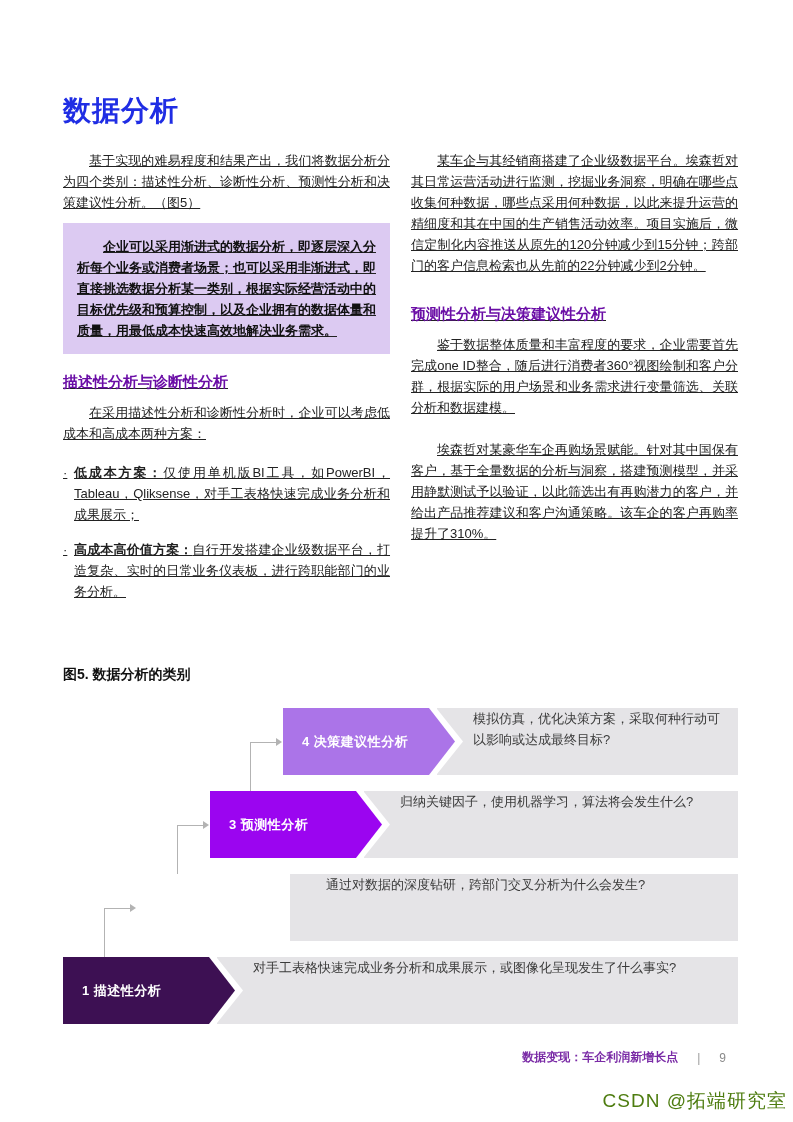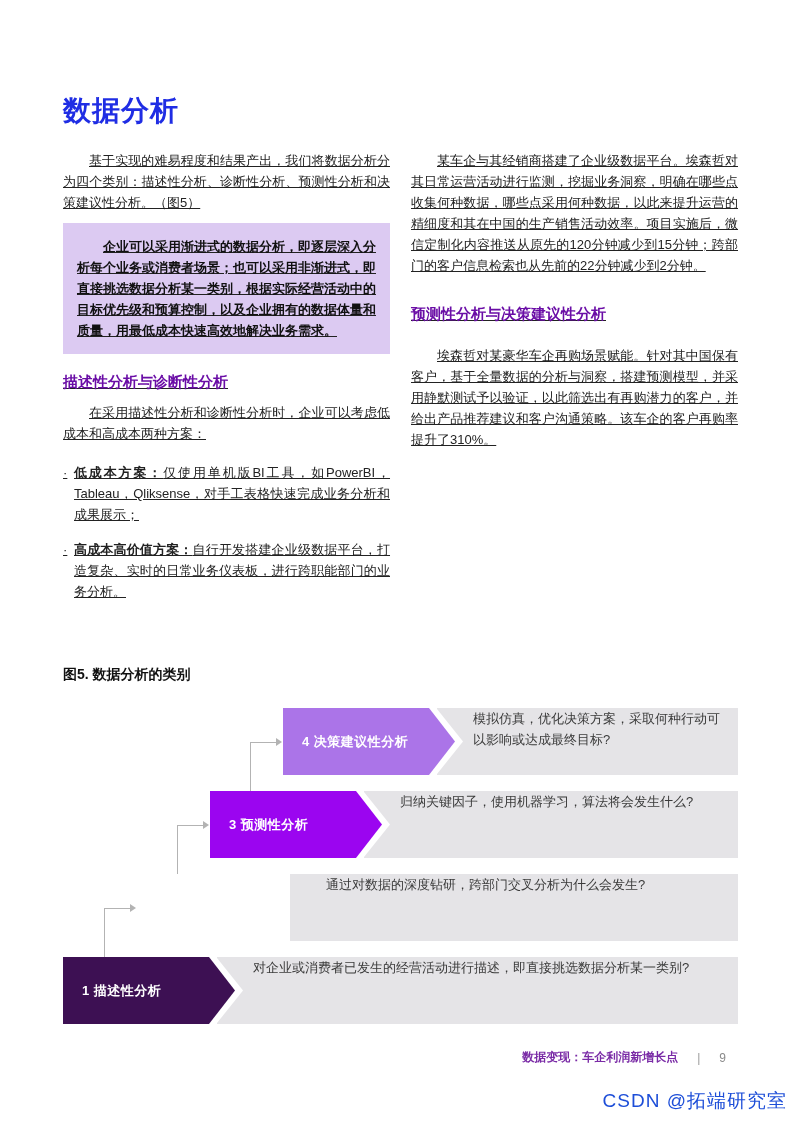--- a/index.html
+++ b/index.html
@@ -83,21 +83,21 @@
   .footer {
     position: absolute; top: 1049px; right: 67px;
     font-size: 12px; display: flex; align-items: center; gap: 19px;
   }
   .footer .footer-label { color: #7a2ba6; font-weight: bold; }
   .footer .footer-divider { color: #9a9a9a; }
   .footer .footer-page { color: #8a8a8a; }
 
   .watermark {
     position: absolute; top: 1088px; right: 6px;
-    font-size: 19px; color: #1d4ed8; letter-spacing: 1px;
+    font-size: 19px; color: #4d7c0f; letter-spacing: 1px;
   }
 </style>
 </head>
 <body>
 
 <div class="page">
 
   <h1 class="page-title">数据分析</h1>
 
   <div class="columns">
@@ -114,20 +114,21 @@
       </div>
       <div class="bullet">
         <span class="dot">·</span>
         <span class="bullet-body"><span class="term">高成本高价值方案：</span><span>自行开发搭建企业级数据平台，打造复杂、实时的日常业务仪表板，进行跨职能部门的业务分析。</span></span>
       </div>
     </div>
 
     <div class="col">
       <p class="indent">某车企与其经销商搭建了企业级数据平台。埃森哲对其日常运营活动进行监测，挖掘业务洞察，明确在哪些点收集何种数据，哪些点采用何种数据，以此来提升运营的精细度和其在中国的生产销售活动效率。项目实施后，微信定制化内容推送从原先的120分钟减少到15分钟；跨部门的客户信息检索也从先前的22分钟减少到2分钟。</p>
       <h2 class="section-heading" style="margin-top:28px">预测性分析与决策建议性分析</h2>
+      <p class="indent">鉴于数据整体质量和丰富程度的要求，企业需要首先完成one ID整合，随后进行消费者360°视图绘制和客户分群，根据实际的用户场景和业务需求进行变量筛选、关联分析和数据建模。</p>
       <div style="height:11px"></div>
       <p class="indent">埃森哲对某豪华车企再购场景赋能。针对其中国保有客户，基于全量数据的分析与洞察，搭建预测模型，并采用静默测试予以验证，以此筛选出有再购潜力的客户，并给出产品推荐建议和客户沟通策略。该车企的客户再购率提升了310%。</p>
     </div>
   </div>
 
   <div class="figure-title">图5. 数据分析的类别</div>
 
   <div class="diagram">
 
     <div class="level-row" style="left:0; top:708px; width:793px;">
@@ -153,21 +154,21 @@
     </div>
 
     <div class="level-row" style="left:0; top:874px; width:793px;">
       <div class="desc-box" style="left:290px; width:448px;">
         <span>通过对数据的深度钻研，跨部门交叉分析为什么会发生?</span>
       </div>
     </div>
 
     <div class="level-row" style="left:0; top:957px; width:793px;">
       <div class="desc-box" style="left:217px; width:521px;">
-        <span>对企业或消费者已发生的经营活动进行描述，即直接挑选数据分析某一类别?</span>
+        <span>对手工表格快速完成业务分析和成果展示，或图像化呈现发生了什么事实?</span>
       </div>
       <div class="chevron-outer" style="left:63px; top:-4px; width:180px; height:75px;">
         <div class="chevron-inner" style="width: 172px; height: 67px; background-color: rgb(61, 16, 83);">
           <span>1 描述性分析</span>
         </div>
       </div>
     </div>
 
     <div class="conn-v" style="left:250px; top:742px; height:49px;"></div>
     <div class="conn-h" style="left:250px; top:742px; width:26px;"></div>

